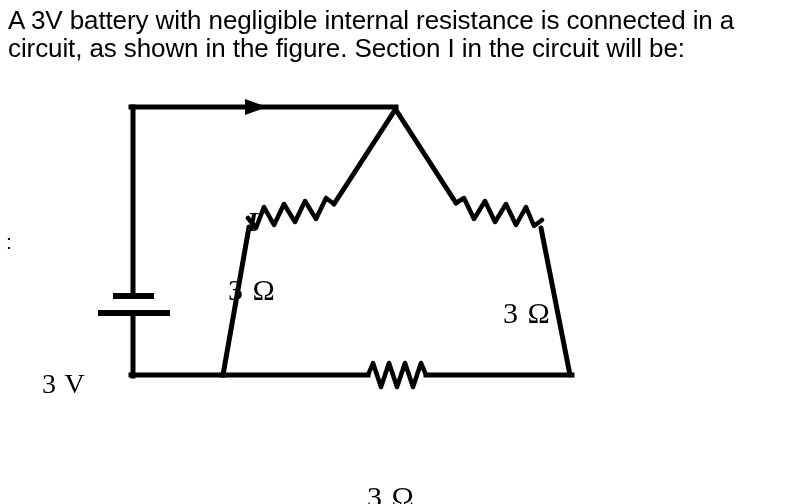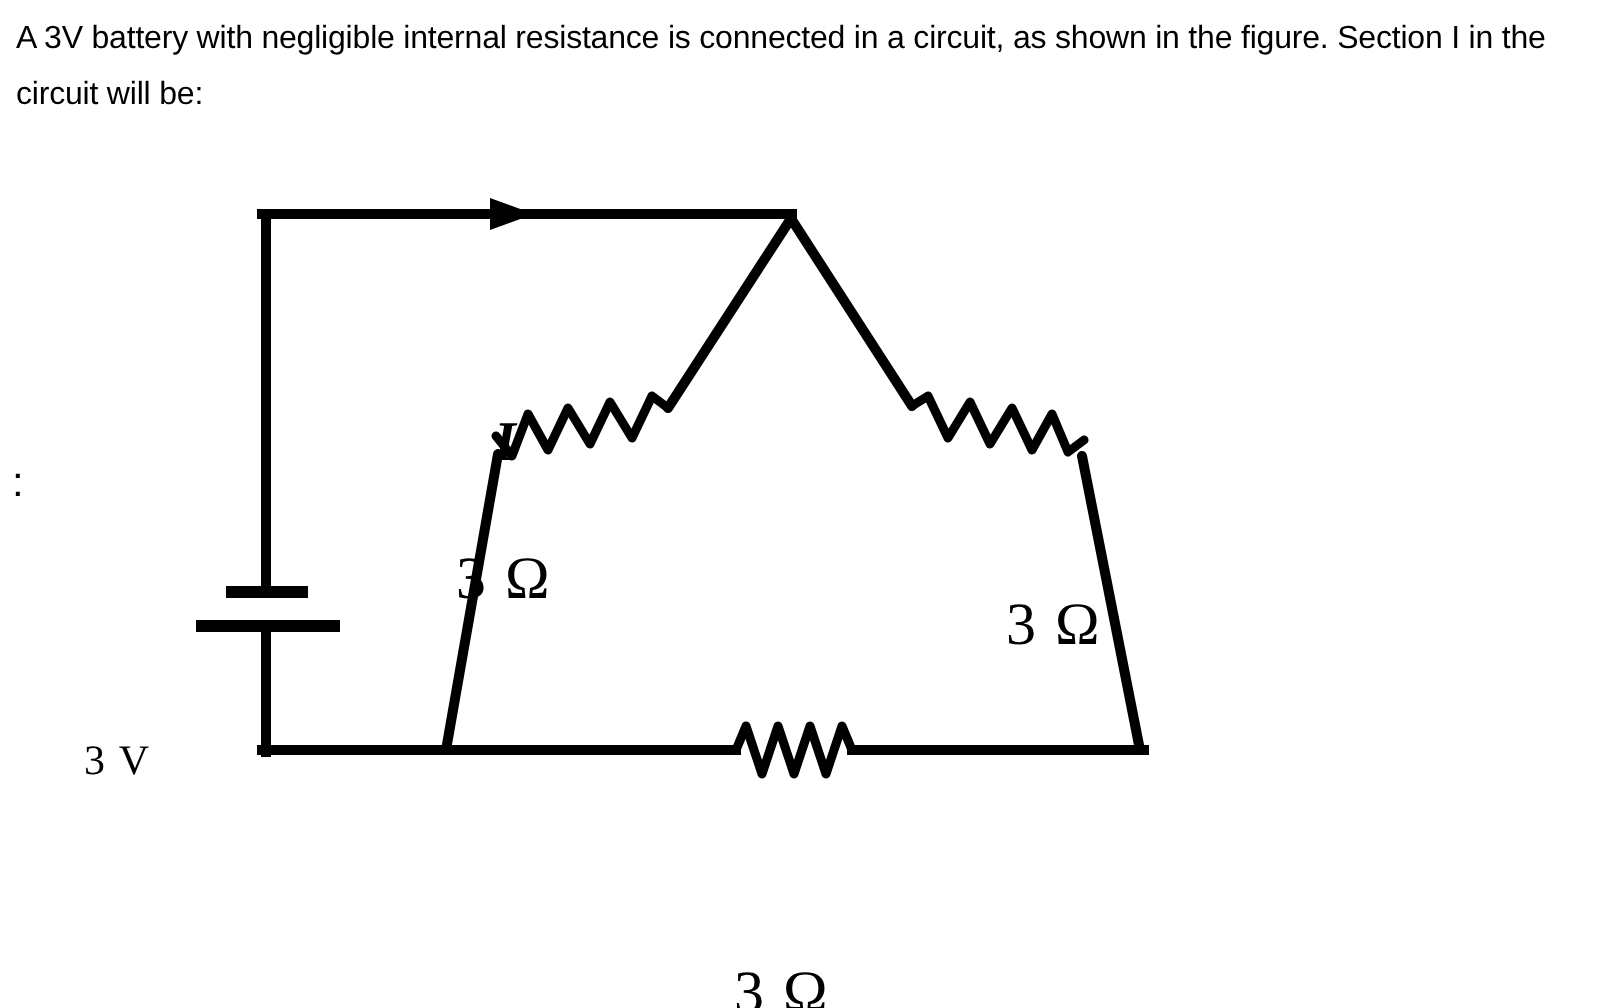--- a/index.html
+++ b/index.html
@@ -24,21 +24,21 @@
     background: #ffffff;
   }
 
   
   .question-text {
     position: absolute;
     left: 8px;
     top: 6px;
     width: 780px;
     font-family: "Liberation Sans", sans-serif;
-    font-size: 16px;
+    font-size: 26px;
     line-height: 28px;
     color: #000000;
     letter-spacing: -0.1px;
     white-space: pre-wrap;
   }
 
   
   .colon-marker {
     position: absolute;
     left: 6px;
@@ -66,21 +66,21 @@
     position: absolute;
     font-family: "Liberation Serif", "DejaVu Serif", serif;
     color: #000000;
     white-space: nowrap;
   }
   .lbl-ohm {
     font-size: 30px;
     letter-spacing: 1px;
   }
   .lbl-volt {
-    font-size: 21px;
+    font-size: 28px;
     letter-spacing: 1px;
   }
   .lbl-current {
     font-size: 28px;
     font-style: italic;
     font-weight: 600;
   }
 
   .lbl-r-left   { left: 228px; top: 185px; }
   .lbl-r-right  { left: 503px; top: 208px; }

